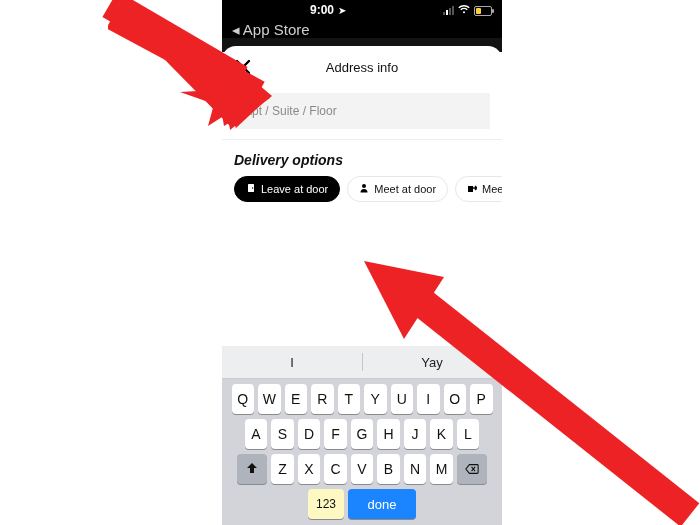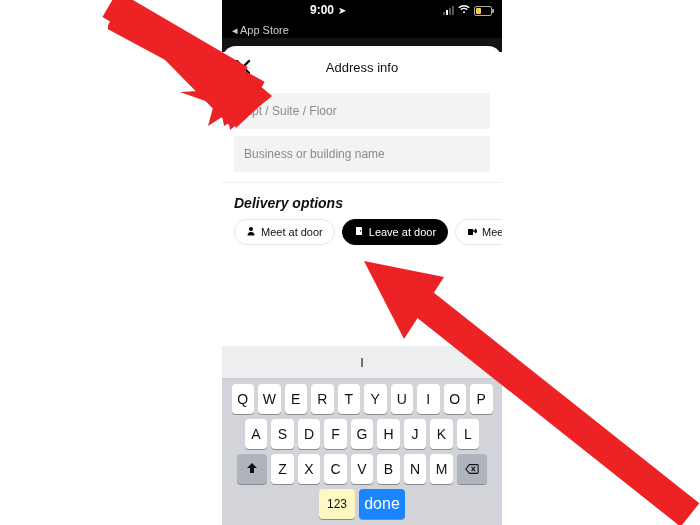--- a/index.html
+++ b/index.html
@@ -44,21 +44,21 @@
   .sb-wifi {font-size:10px;}
   .sb-batt {
     width:16px; height:8px; border:1px solid #aaa; border-radius:2px; position:relative; 
   }
   .sb-batt::after{content:"";position:absolute;right:-3px;top:2px;width:2px;height:4px;background:#aaa;border-radius:1px;}
   .sb-batt i{position:absolute;left:1px;top:1px;width:5px;height:6px;background:#ffcf3a;border-radius:1px;}
   .backbar {
     height: 16px;
     background: #000;
     color: #cfcfcf;
-    font-size: 11px;
+    font-size: 15px;
     padding-left: 10px;
     line-height:16px;
   }
   .blankbar { height: 14px; background:#131313; }
   .modal {
     background:#fff;
     border-top-left-radius: 14px;
     border-top-right-radius: 14px;
     margin-top:-6px;
     padding-top: 2px;
@@ -208,21 +208,21 @@
   }
   .krow.r2 {padding-left:16px;padding-right:16px;}
   .key.mod{
     background:#aeb3bc;
     width:30px;
   }
   .key.mod svg{width:14px;height:14px;}
   .krow.r4{padding:5px 3px 6px 3px;}
   .key.k123{background:#fef9c3;width:36px;font-size:12px;}
   .key.space{flex:1;font-size:12px;}
-  .key.done{background:#1a85ff;color:#fff;width:46px;font-size:16px;}
+  .key.done{background:#1a85ff;color:#fff;width:68px;font-size:13px;}
 
   
   .arrow {
     position:absolute;
     pointer-events:none;
   }
   .arrow svg{display:block;}
 </style>
 </head>
 <body>
@@ -262,63 +262,61 @@
         <svg viewBox="0 0 16 16">
             <path d="M2 2 L14 14 M14 2 L2 14" stroke="#000" stroke-width="2.4" stroke-linecap="round"></path>
           </svg>
       </div>
       <div class="modal-title">Address info</div>
     </div>
 
     <div class="field">
       <input type="text" placeholder="Apt / Suite / Floor" style="">
     </div>
-    <div class="field">
-      <input type="text" placeholder="Business or building name" style="">
-    </div>
 
     <hr class="hr">
 
     <div class="section-title">Delivery options</div>
 
     <div class="chips">
+      <div class="chip active">
+        <span class="ci">
+          <svg width="10" height="10" viewBox="0 0 10 10">
+              <rect x="2" y="1" width="6" height="8" rx="0.5" fill="#fff"></rect>
+              <circle cx="6.6" cy="5" r="0.7" fill="#000"></circle>
+            </svg>
+        </span>
+        <span>Leave at door</span>
+      </div>
       <div class="chip">
         <span class="ci">
           <svg width="10" height="10" viewBox="0 0 10 10">
               <circle cx="5" cy="3" r="2" fill="#000"></circle>
               <path d="M1.5 9.5a3.5 3.5 0 017 0" fill="#000"></path>
             </svg>
         </span>
         <span>Meet at door</span>
       </div>
-      <div class="chip active">
-        <span class="ci">
-          <svg width="10" height="10" viewBox="0 0 10 10">
-              <rect x="2" y="1" width="6" height="8" rx="0.5" fill="#fff"></rect>
-              <circle cx="6.6" cy="5" r="0.7" fill="#000"></circle>
-            </svg>
-        </span>
-        <span>Leave at door</span>
-      </div>
       <div class="chip">
         <span class="ci">
           <svg width="10" height="10" viewBox="0 0 10 10">
               <rect x="1" y="3" width="5" height="6" fill="#000"></rect>
               <path d="M6 5h3M8 3l2 2-2 2" stroke="#000" stroke-width="1.3" fill="none"></path>
             </svg>
         </span>
         <span>Meet ou</span>
       </div>
     </div>
 
   </div>
 
   <div class="keyboard">
     <div class="suggest">
       <div>I</div>
+      <div>Yay</div>
     </div>
     <div class="krow" id="kr1">
         <div class="key">Q</div>
         <div class="key">W</div>
         <div class="key">E</div>
         <div class="key">R</div>
         <div class="key">T</div>
         <div class="key">Y</div>
         <div class="key">U</div>
         <div class="key">I</div>

